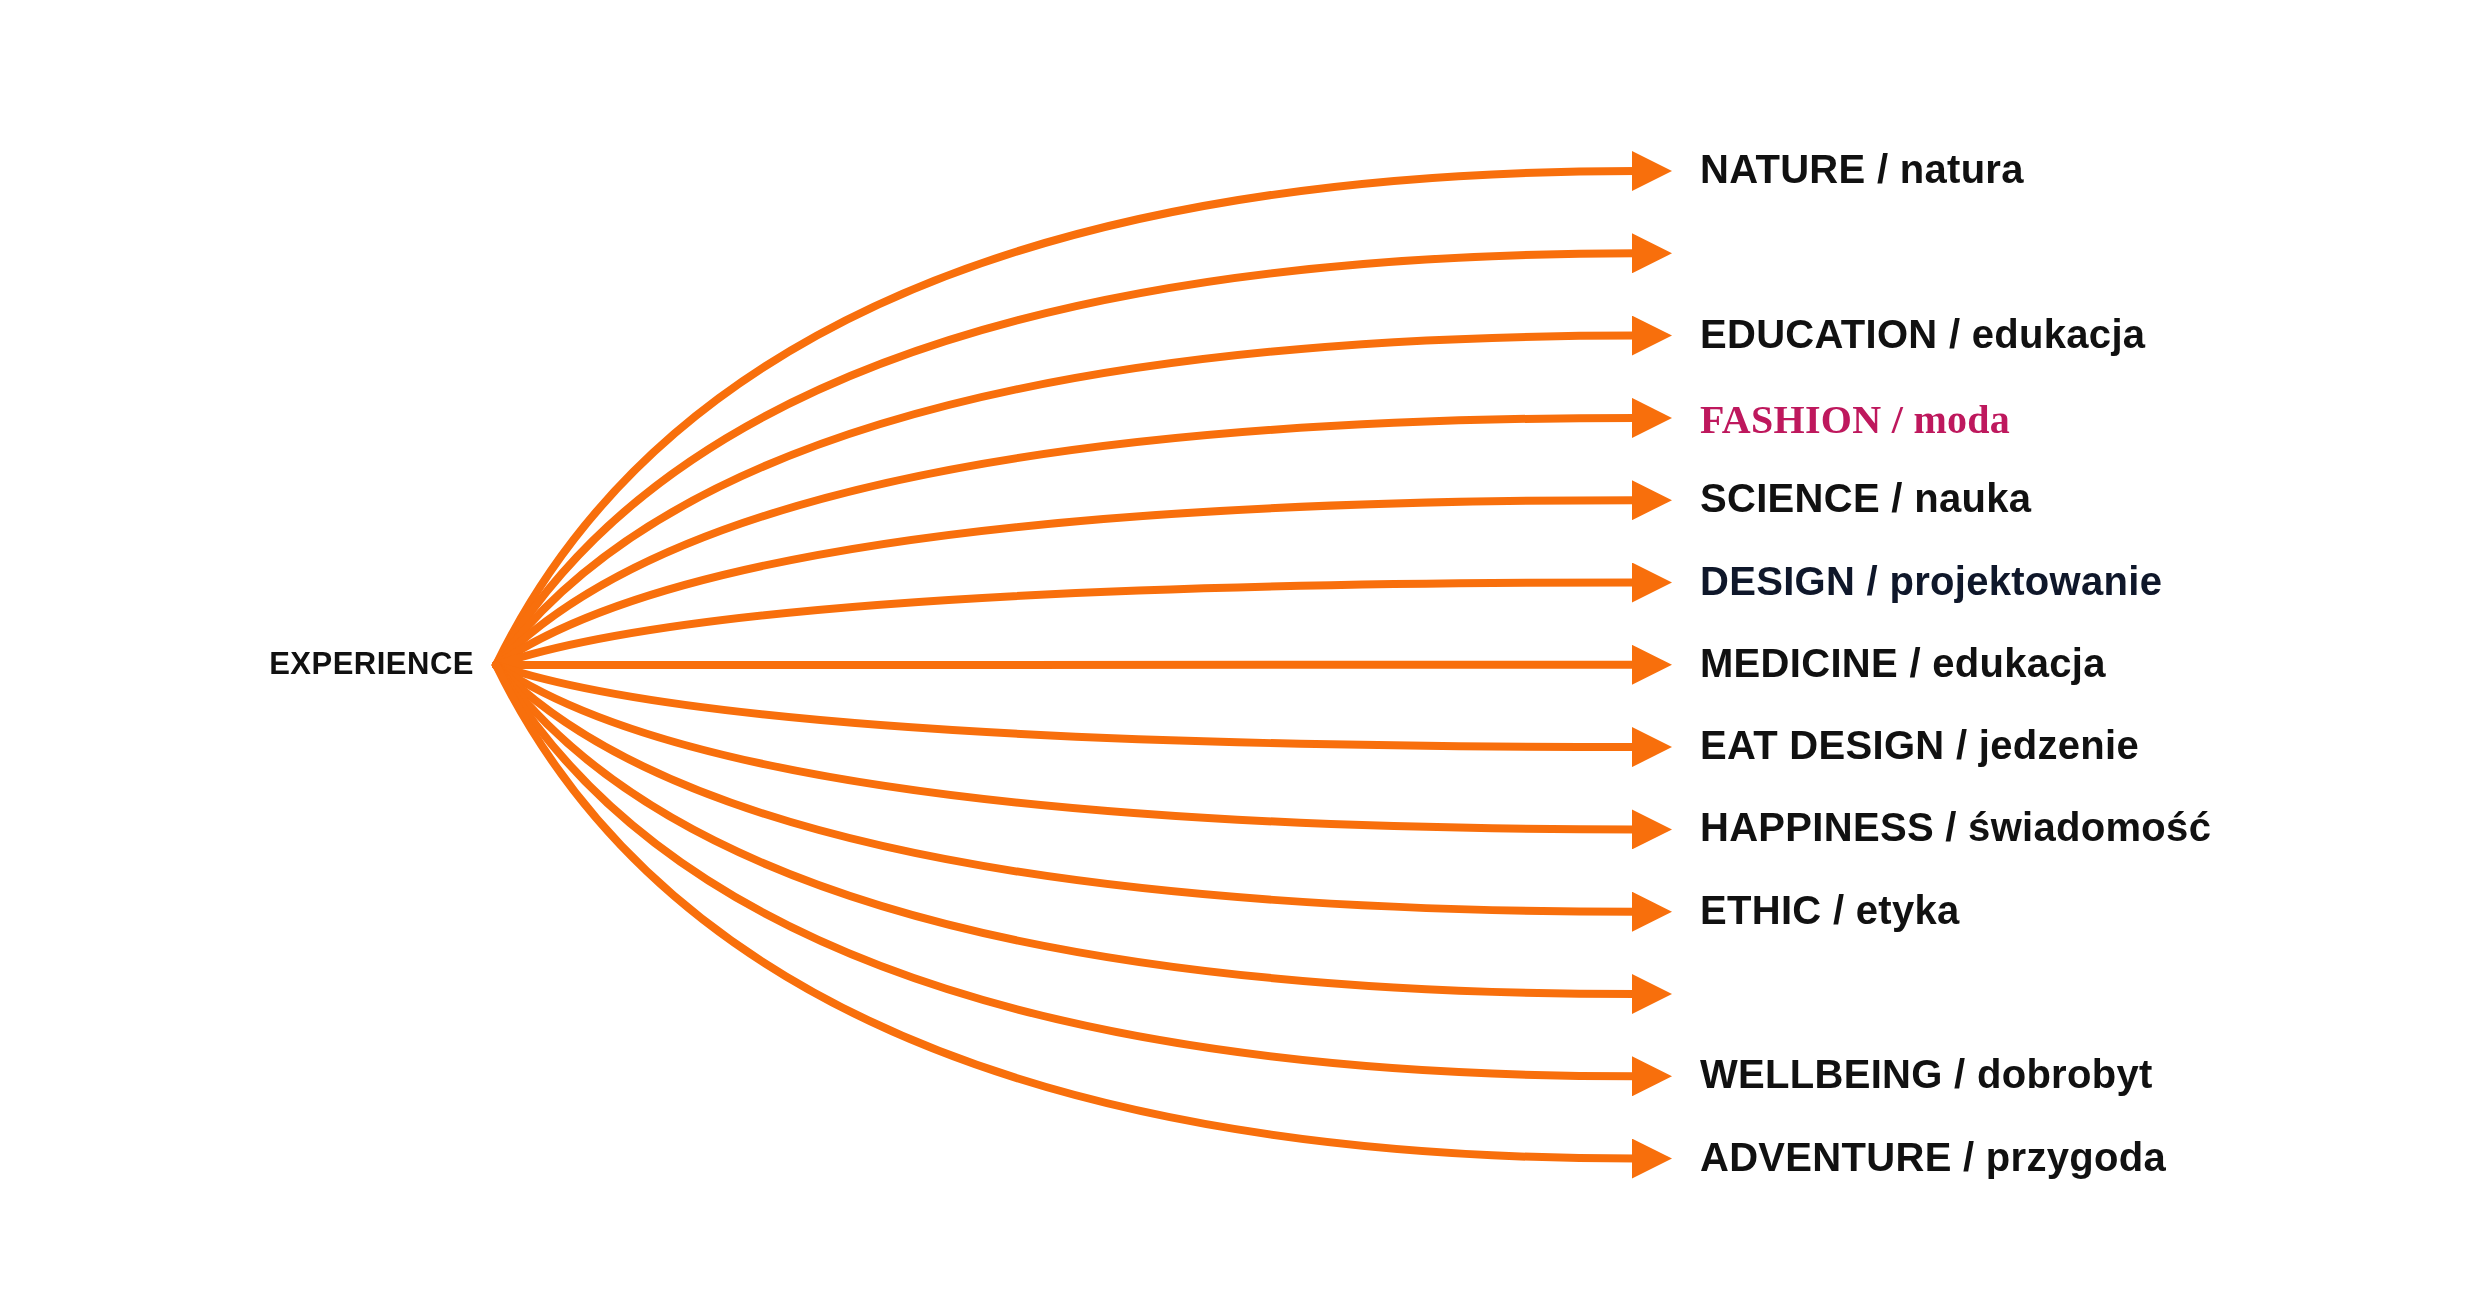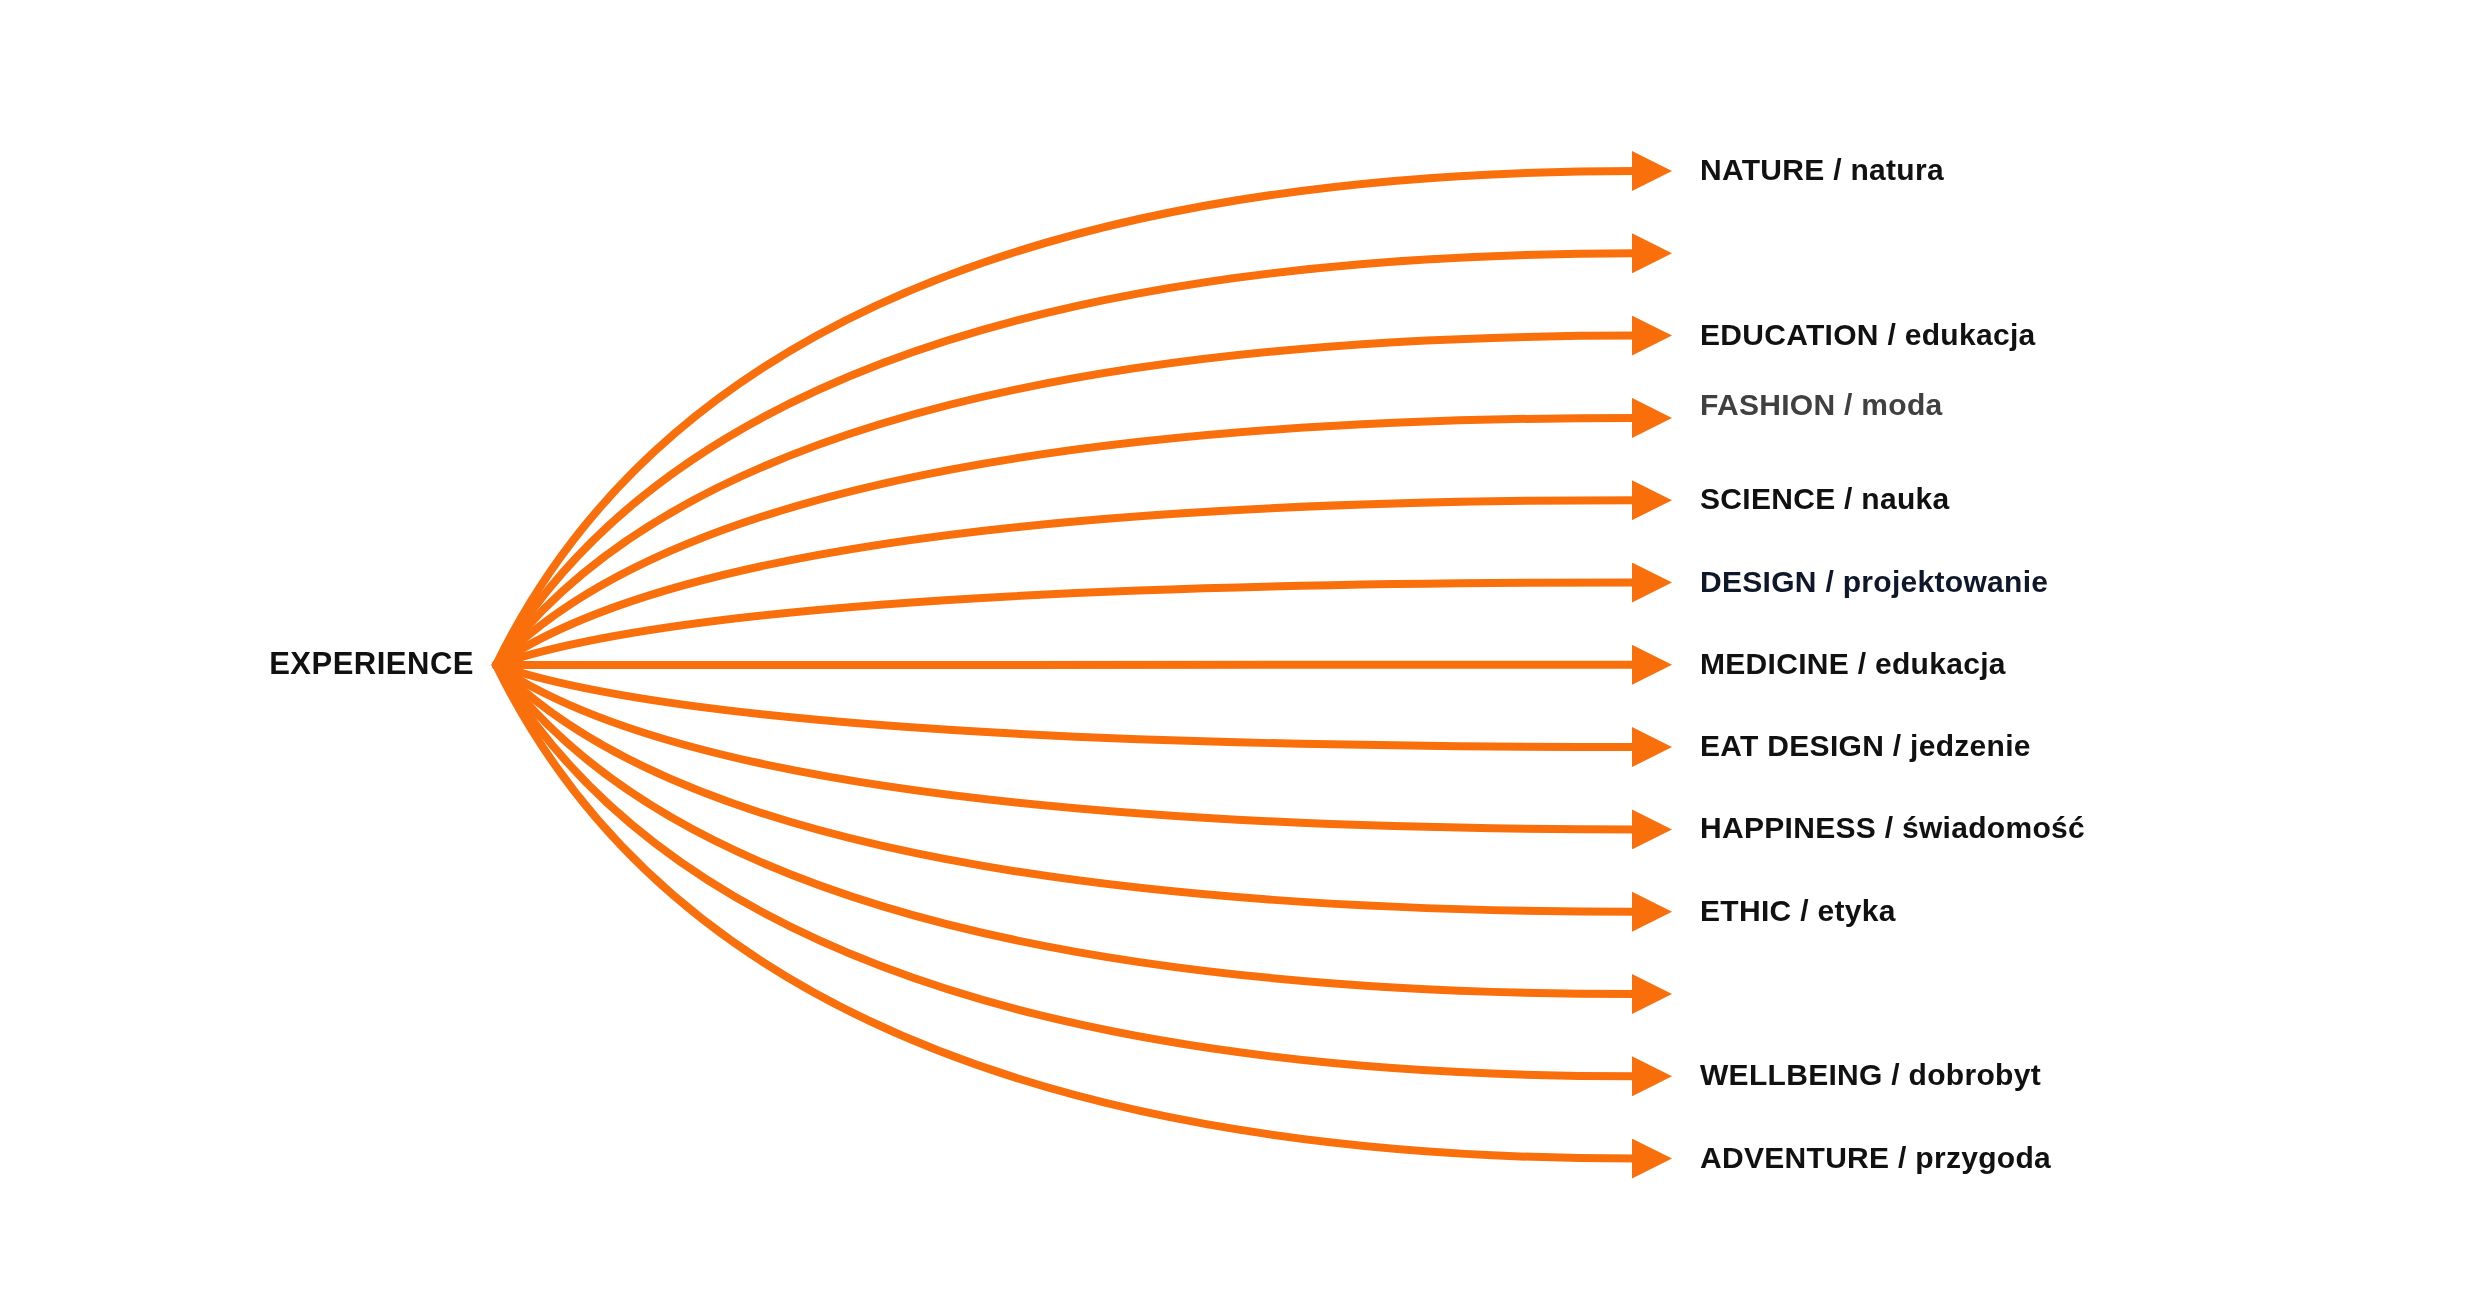--- a/index.html
+++ b/index.html
@@ -31,21 +31,21 @@
     font-size: 31px;
     font-weight: 700;
     letter-spacing: 0.5px;
     color: #111111;
     white-space: nowrap;
   }
   .node-row {
     position: absolute;
     left: 1700px;
     transform: translateY(-54%);
-    font-size: 30px;
+    font-size: 40px;
     font-weight: 700;
     letter-spacing: 0.3px;
     color: #111111;
     white-space: nowrap;
   }
 </style>
 </head>
 <body>
 
 <div class="canvas" style="background: rgb(255, 255, 255);">
@@ -70,21 +70,21 @@
         <path d="M 496 665 Q 736 994.0 1636 994.0" fill="none" stroke="#F86F0C" stroke-width="8" stroke-linecap="round" marker-end="url(#arrowhead)"></path>
         <path d="M 496 665 Q 736 1076.3 1636 1076.3" fill="none" stroke="#F86F0C" stroke-width="8" stroke-linecap="round" marker-end="url(#arrowhead)"></path>
         <path d="M 496 665 Q 736 1158.6 1636 1158.6" fill="none" stroke="#F86F0C" stroke-width="8" stroke-linecap="round" marker-end="url(#arrowhead)"></path>
       </g>
   </svg>
 
   <div class="root-label" style="color: rgb(17, 17, 17);">EXPERIENCE</div>
 
   <div class="node-row" style="color: rgb(17, 17, 17); top: 171px;">NATURE / natura</div>
   <div class="node-row" style="color: rgb(17, 17, 17); top: 335.6px;">EDUCATION / edukacja</div>
-  <div class="node-row" style="color: #404040; top: 406px;">FASHION / moda</div>
+  <div class="node-row" style="color: #be185d; top: 421px; font-family: Liberation Serif, serif;">FASHION / moda</div>
   <div class="node-row" style="color: rgb(17, 17, 17); top: 500.2px;">SCIENCE / nauka</div>
   <div class="node-row" style="color: #0f172a; top: 582.5px;">DESIGN / projektowanie</div>
   <div class="node-row" style="color: rgb(17, 17, 17); top: 664.8px;">MEDICINE / edukacja</div>
   <div class="node-row" style="color: rgb(17, 17, 17); top: 747.1px; text-align: center;">EAT DESIGN / jedzenie</div>
   <div class="node-row" style="color: rgb(17, 17, 17); top: 829.4px;">HAPPINESS / świadomość</div>
   <div class="node-row" style="color: rgb(17, 17, 17); top: 911.7px;">ETHIC / etyka</div>
   <div class="node-row" style="color: rgb(17, 17, 17); top: 1076.3px;">WELLBEING / dobrobyt</div>
   <div class="node-row" style="color: rgb(17, 17, 17); top: 1158.6px;">ADVENTURE / przygoda</div>
 
 </div>

